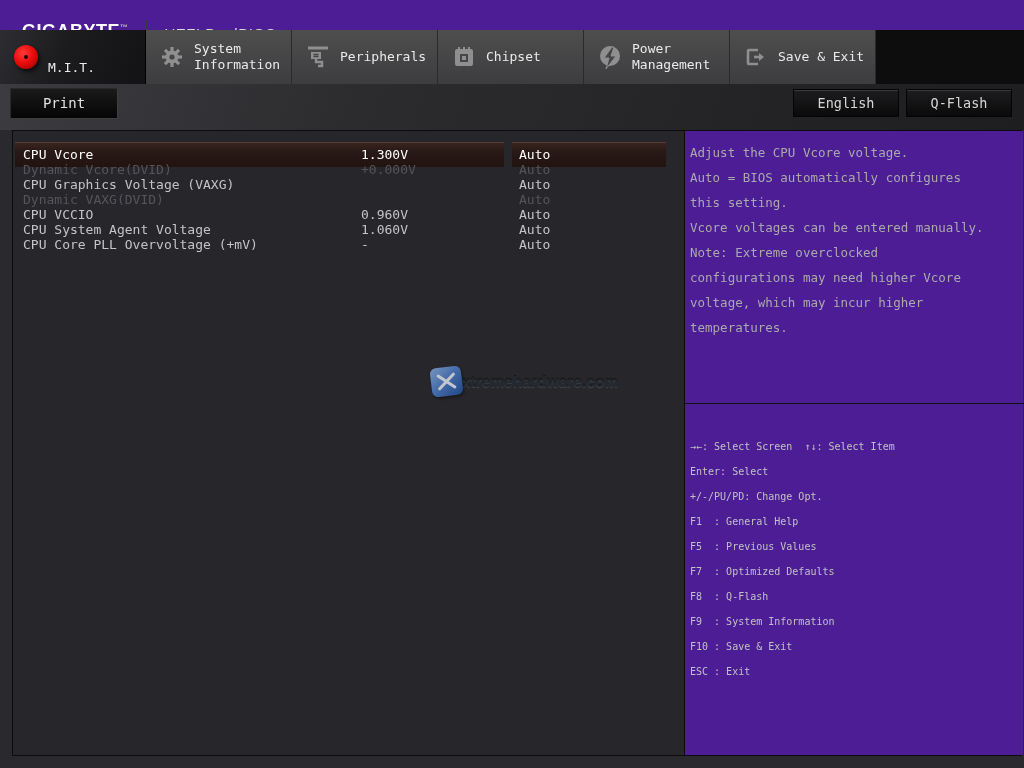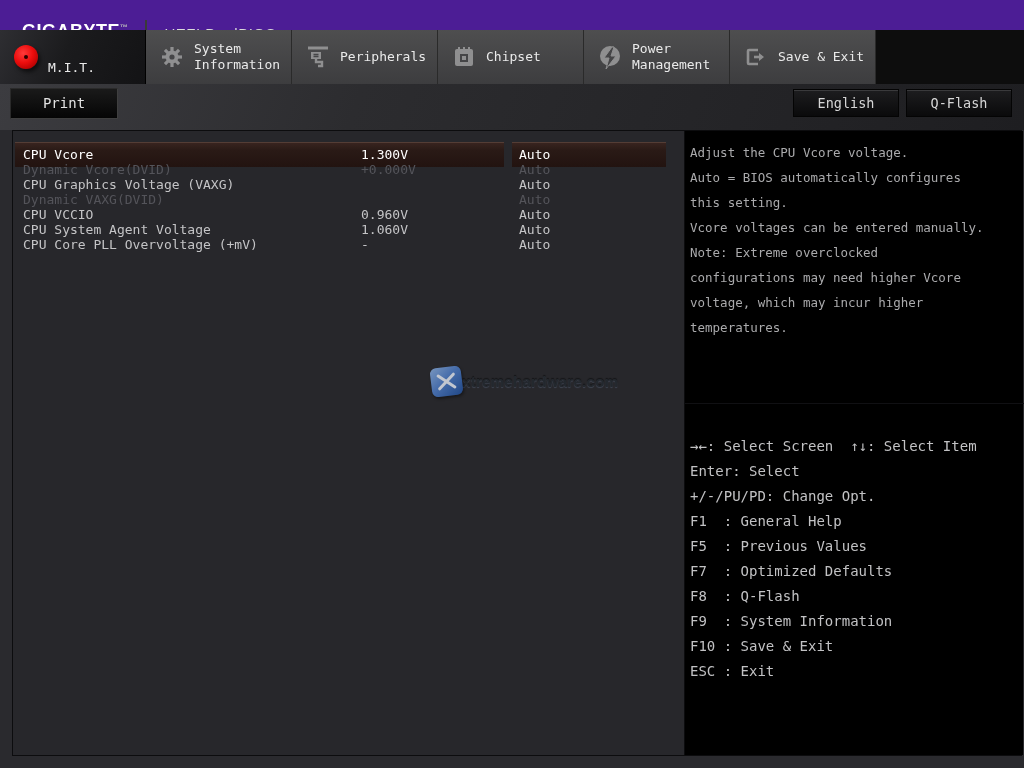--- a/index.html
+++ b/index.html
@@ -131,33 +131,33 @@
     font-family:"Liberation Sans", sans-serif; font-weight:bold;
     font-size:15px; color:#23292f;
     text-shadow:0 1px 1px rgba(130,150,185,.35), 0 -1px 1px rgba(0,0,0,.6);
     letter-spacing:.3px;
   }
 
   
   .info-panel {
     position:absolute; left:671px; top:0; width:339px; height:624px;
     border-left:1px solid #0c0c0e;
-    background:#000000;
+    background:#4c1d95;
   }
   .help-box {
     position:absolute; left:0; top:0; width:339px; height:273px;
     border-bottom:1px solid #101013;
     padding:9px 4px 0 5px;
   }
   .help-line { font-size:12.5px; line-height:25px; color:#aaaaac; white-space:pre; }
   .hints-box {
     position:absolute; left:0; top:274px; width:339px; height:350px;
     padding:29px 2px 0 5px;
   }
-  .hint-line { font-size:14px; line-height:25px; color:#c2c2c4; white-space:pre; }
+  .hint-line { font-size:10px; line-height:25px; color:#c2c2c4; white-space:pre; }
 
   
   .gicon { display:block; }
 </style>
 </head>
 <body>
 
 <div class="top-bar">
   <div class="brand"><span>GIGABYTE</span><sup>™</sup></div>
   <div class="top-divider"></div>

